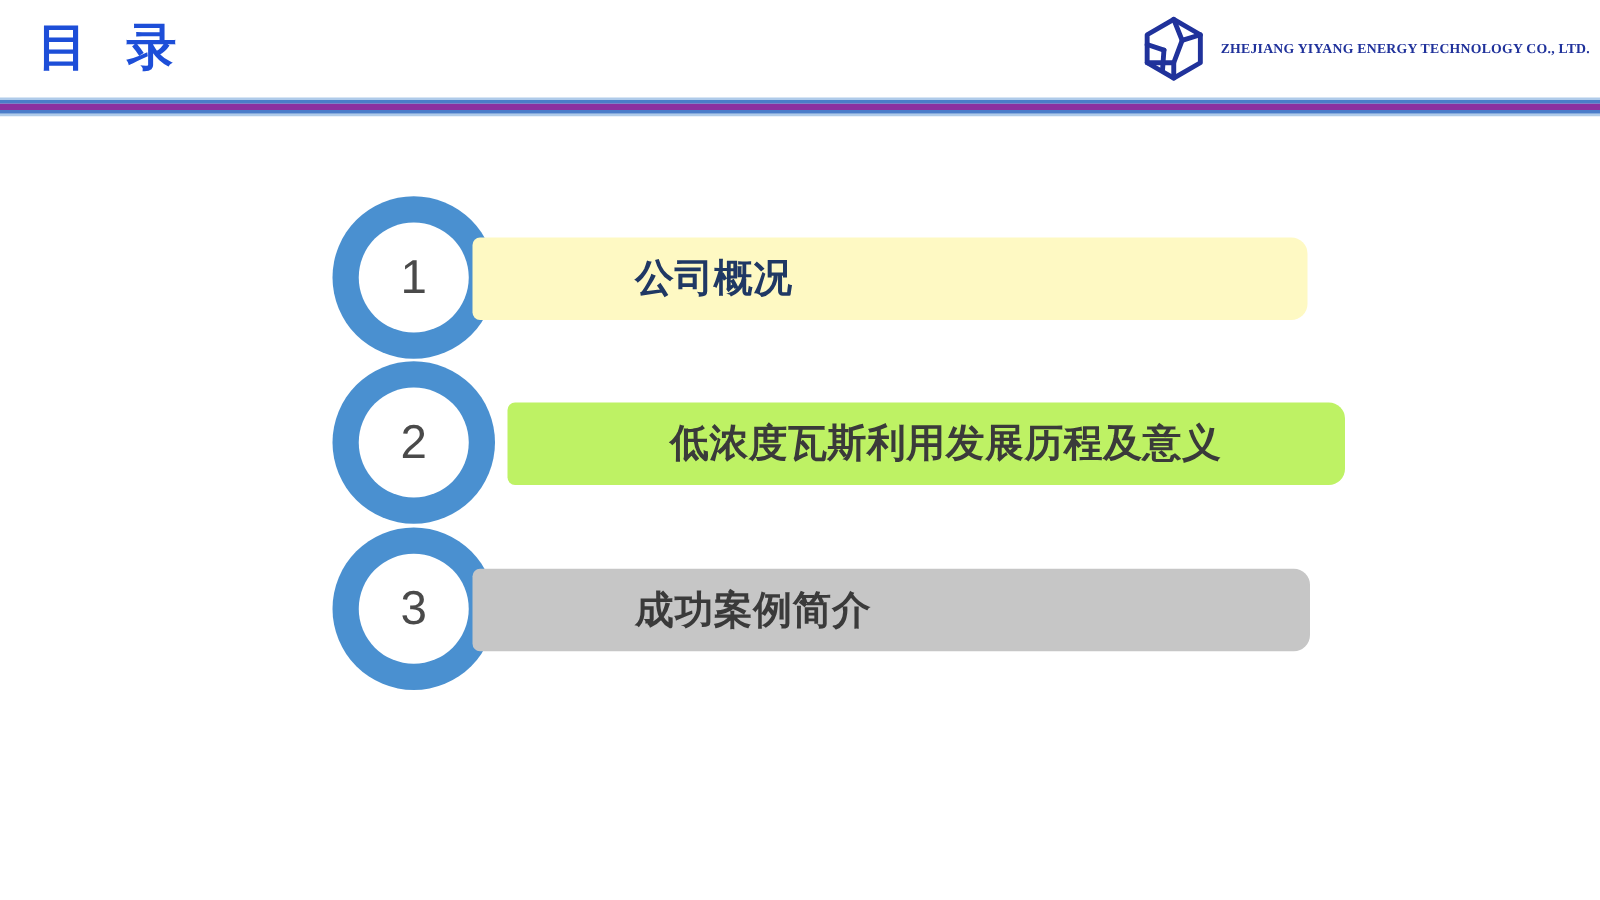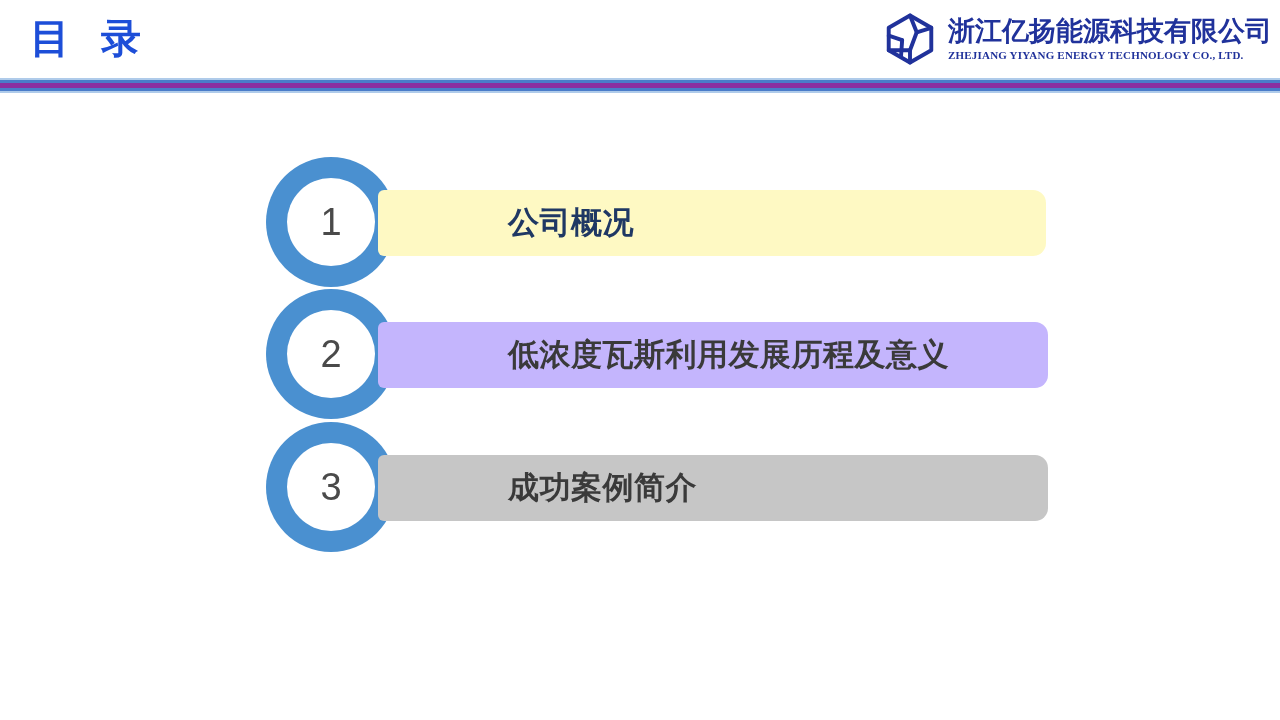--- a/index.html
+++ b/index.html
@@ -176,21 +176,20 @@
       <g fill="none" stroke="#20329B" stroke-width="7" stroke-linejoin="round" stroke-linecap="round">
         <path d="M50 8 L88 30 L88 70 L50 92 L12 70 L12 30 Z"></path>
         <path d="M50 8 L62 38 L88 30"></path>
         <path d="M62 38 L50 70 L12 70"></path>
         <path d="M50 70 L50 92"></path>
         <path d="M12 44 L36 52"></path>
         <path d="M36 52 L34 80"></path>
       </g>
     </svg>
     <div id="logo-text-block">
-      <div id="logo-name-cn" style="color: rgb(32, 50, 155);">浙江亿扬能源科技有限公司</div>
       <div id="logo-name-en" style="color: rgb(32, 50, 155);">ZHEJIANG YIYANG ENERGY TECHNOLOGY CO., LTD.</div>
     </div>
   </div>
 </div>
 
 <div id="header-divider">
   <div class="divider-line dl-pale" style="background: rgb(175, 203, 234);"></div>
   <div class="divider-line dl-blue" style="background: rgb(74, 124, 201);"></div>
   <div class="divider-line dl-purple" style="background: rgb(139, 47, 160);"></div>
   <div class="divider-line dl-blue2" style="background: rgb(74, 124, 201);"></div>
@@ -204,21 +203,21 @@
     <div class="toc-bar" id="toc-bar-1" style="background: #fef9c3; width: 668px;">
       <span class="toc-bar-label" id="toc-label-1" style="color: rgb(31, 56, 100);">公司概况</span>
     </div>
     <div class="toc-disc">
       <span class="toc-number" style="color: rgb(74, 74, 74);">1</span>
     </div>
   </div>
 
   <div class="toc-row" id="toc-row-2">
     <div class="toc-ring" style="background: rgb(74, 144, 208);"></div>
-    <div class="toc-bar" id="toc-bar-2" style="background: #c4b5fd; width: 670px;">
+    <div class="toc-bar" id="toc-bar-2" style="background: #bef264; width: 670px; margin-left: 28px;">
       <span class="toc-bar-label" id="toc-label-2" style="color: rgb(58, 58, 58);">低浓度瓦斯利用发展历程及意义</span>
     </div>
     <div class="toc-disc">
       <span class="toc-number" style="color: rgb(74, 74, 74);">2</span>
     </div>
   </div>
 
   <div class="toc-row" id="toc-row-3">
     <div class="toc-ring" style="background: rgb(74, 144, 208);"></div>
     <div class="toc-bar" id="toc-bar-3" style="background: rgb(198, 198, 198); width: 670px; text-align: right;">

